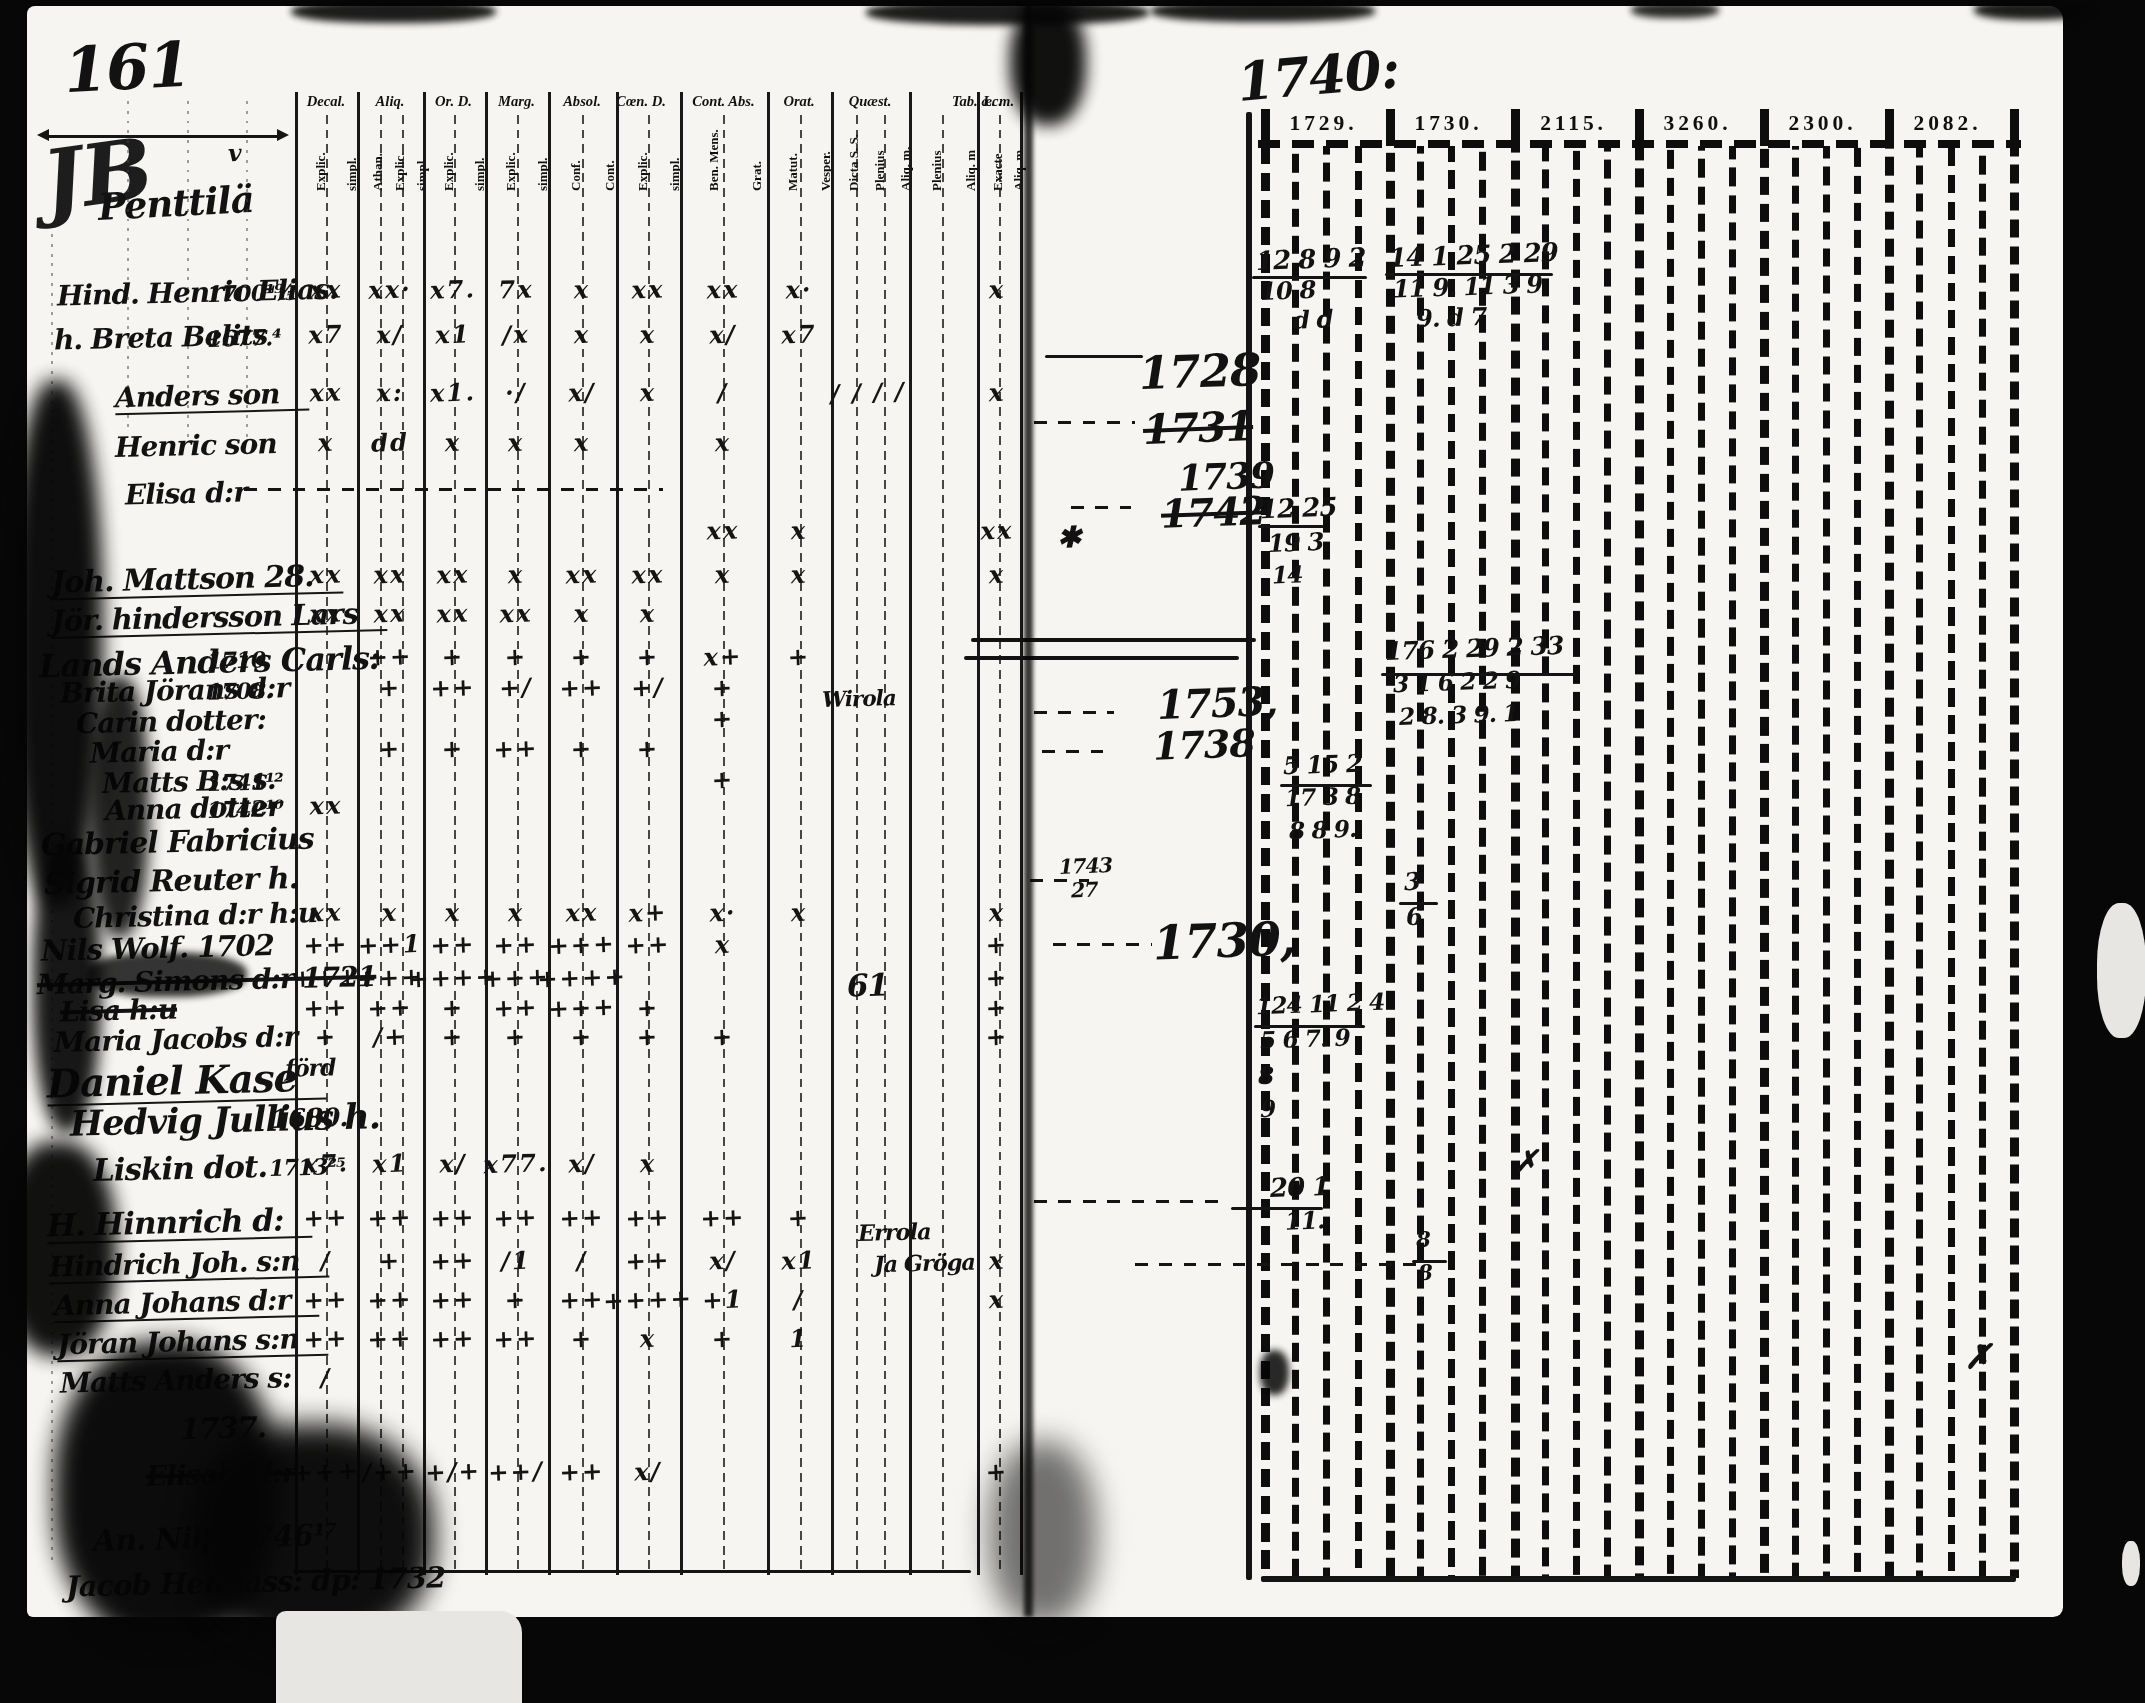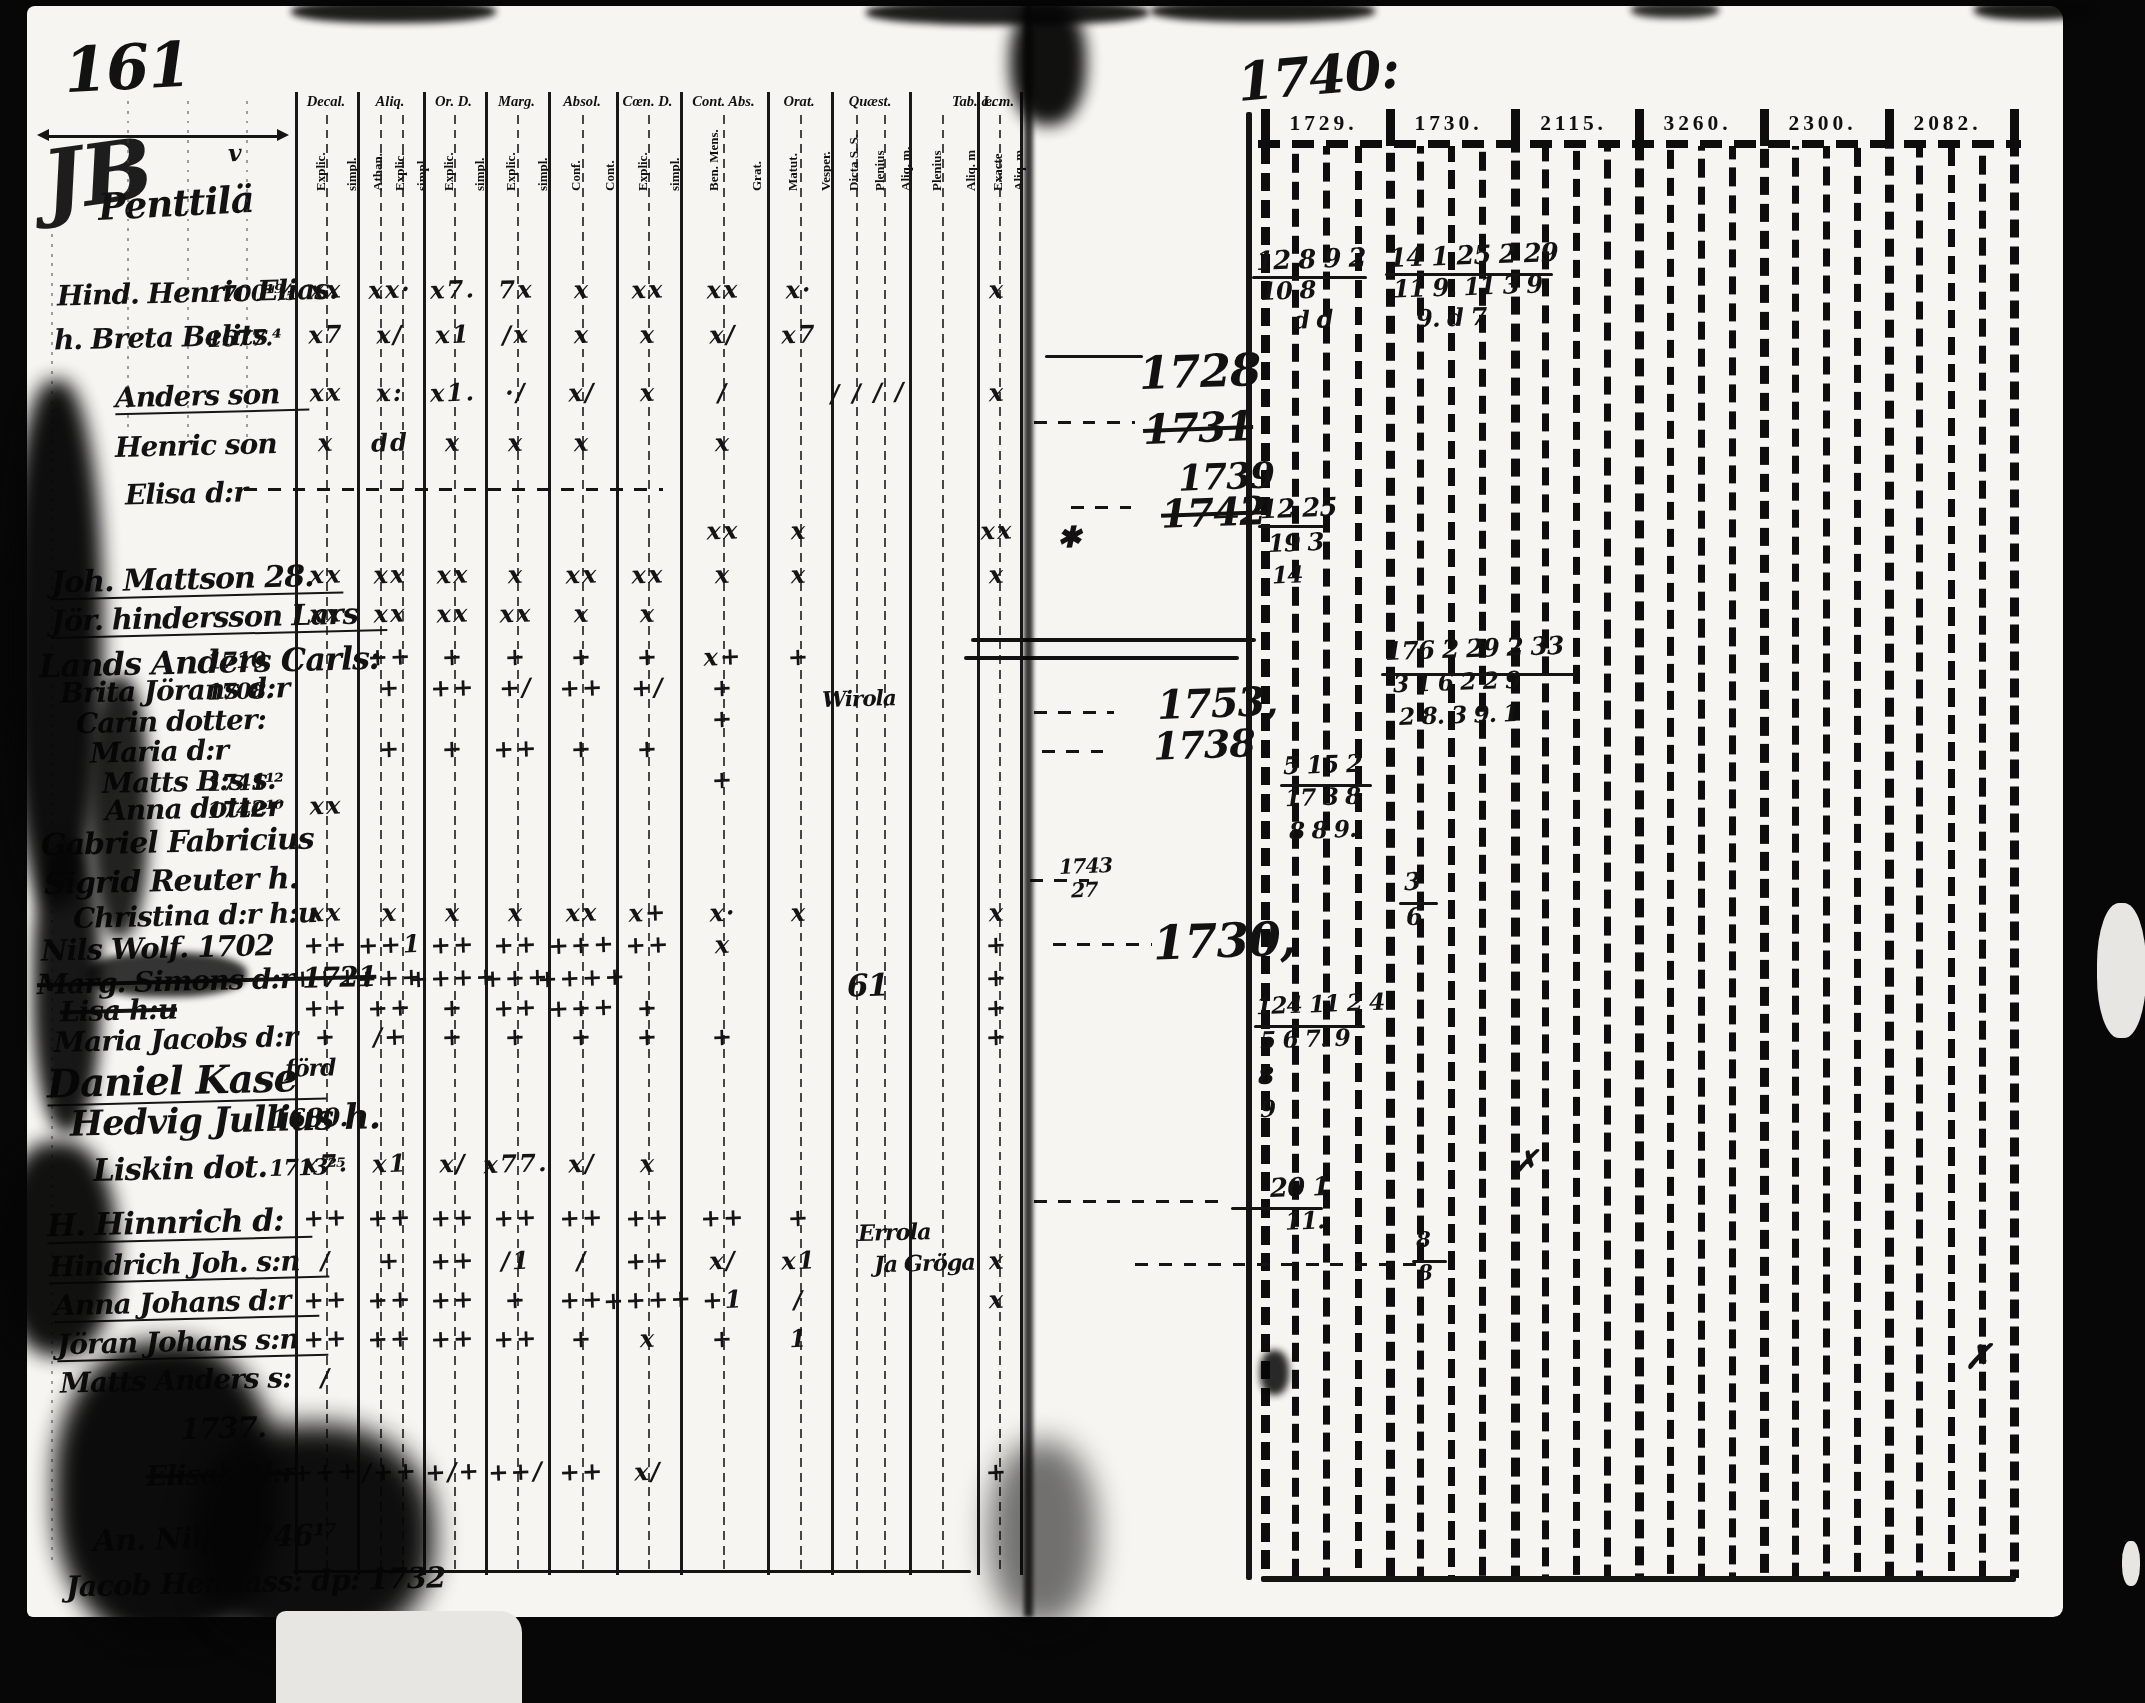--- a/index.html
+++ b/index.html
@@ -64,21 +64,21 @@
     <div class="vlabel" style="left: 473px; top: 191px;">simpl.</div>
     <div class="vline" style="left: 423px; top: 92px; height: 1483px;"></div>
     <div class="phead" style="left: 485px; top: 94px; width: 63px;">Marg.</div>
     <div class="vlabel" style="left: 504px; top: 191px;">Explic.</div>
     <div class="vlabel" style="left: 536px; top: 191px;">simpl.</div>
     <div class="vline" style="left: 485px; top: 92px; height: 1483px;"></div>
     <div class="phead" style="left: 548px; top: 94px; width: 68px;">Absol.</div>
     <div class="vlabel" style="left: 569px; top: 191px;">Conf.</div>
     <div class="vlabel" style="left: 603px; top: 191px;">Cont.</div>
     <div class="vline" style="left: 548px; top: 92px; height: 1483px;"></div>
-    <div class="phead" style="left: 616px; top: 94px; width: 63px;">Cœn. D.</div>
+    <div class="phead" style="left: 616px; top: 94px; width: 46px;">Cœn. D.</div>
     <div class="vlabel" style="left: 636px; top: 191px;">Explic.</div>
     <div class="vlabel" style="left: 668px; top: 191px;">simpl.</div>
     <div class="vline" style="left: 616px; top: 92px; height: 1483px;"></div>
     <div class="phead" style="left: 680px; top: 94px; width: 87px;">Cont. Abs.</div>
     <div class="vlabel" style="left: 707px; top: 191px;">Ben. Mens.</div>
     <div class="vlabel" style="left: 750px; top: 191px;">Grat.</div>
     <div class="vline" style="left: 680px; top: 92px; height: 1483px;"></div>
     <div class="phead" style="left: 767px; top: 94px; width: 64px;">Orat.</div>
     <div class="vlabel" style="left: 786px; top: 191px;">Matut.</div>
     <div class="vlabel" style="left: 819px; top: 191px;">Vesper.</div>

